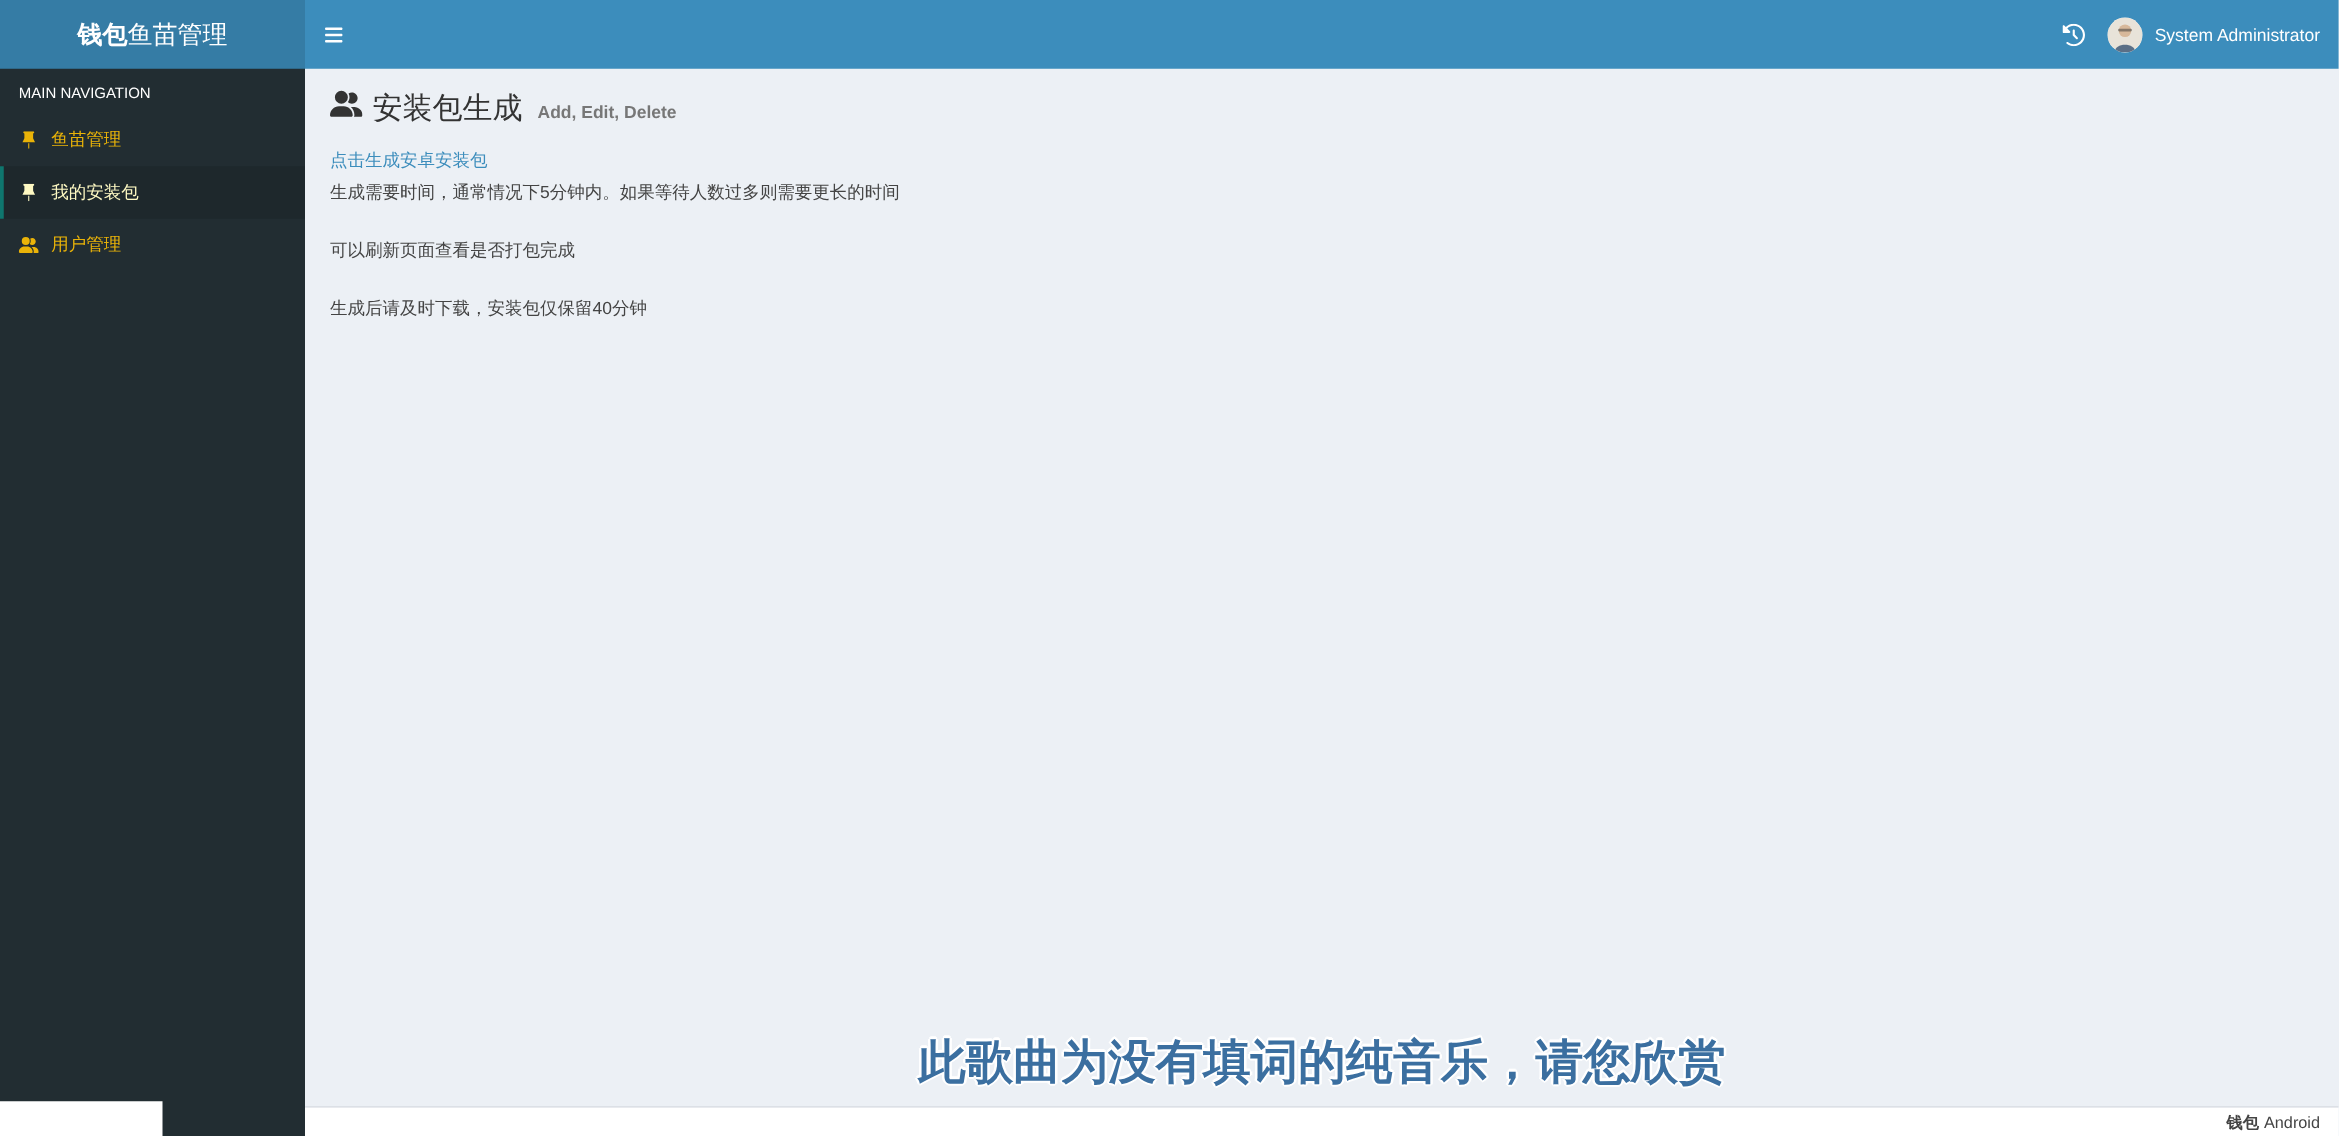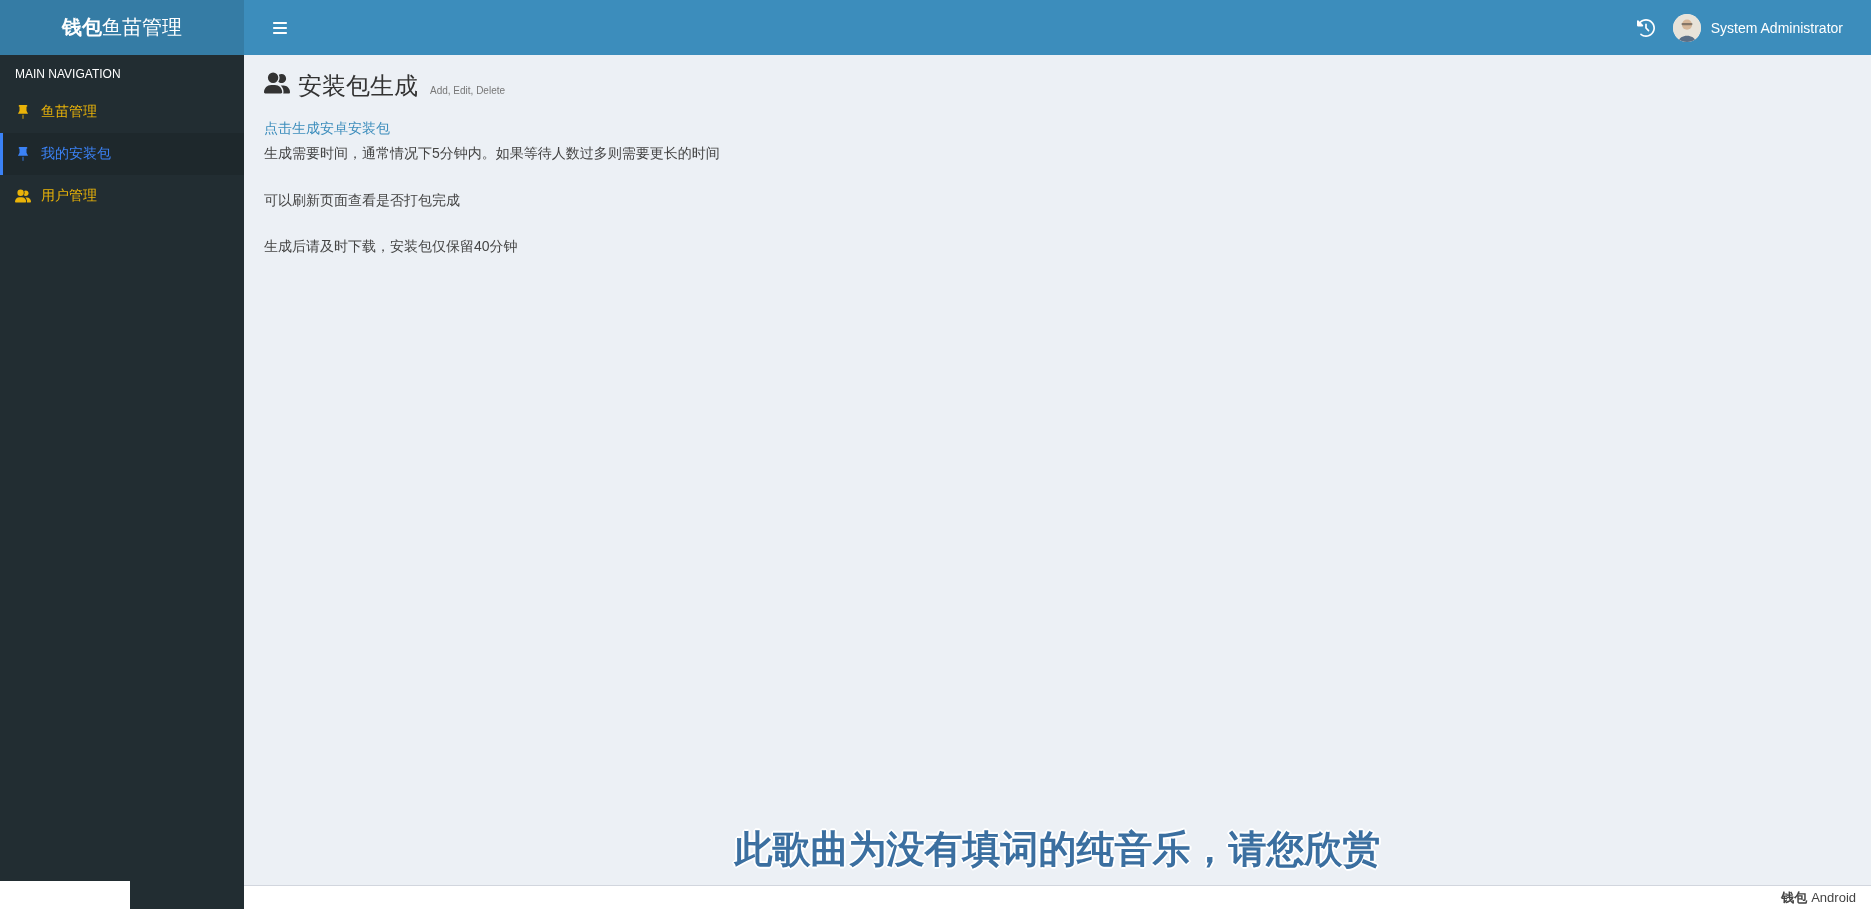--- a/index.html
+++ b/index.html
@@ -34,36 +34,36 @@
   .nav-item {
     display: flex;
     align-items: center;
     padding: 12px 15px;
     color: #eab308;
     cursor: pointer;
     gap: 10px;
   }
   .nav-item.active {
     background: #1e282c;
-    color: #3b82f6;
-    border-left: 3px solid #3b82f6;
+    color: #fef9c3;
+    border-left: 3px solid #0f766e;
     padding-left: 12px;
   }
   .nav-icon { width: 16px; display: inline-flex; justify-content: center; }
 
   
   .main { flex: 1; display: flex; flex-direction: column; min-width: 0; }
 
   .topbar {
     background: #3c8dbc;
     height: 55px;
     color: #fff;
     display: flex;
     align-items: center;
-    padding: 0 28px;
+    padding: 0 15px;
     justify-content: space-between;
   }
   .topbar-left, .topbar-right { display: flex; align-items: center; gap: 18px; }
   .hamburger { cursor: pointer; display: inline-flex; }
   .history-icon { cursor: pointer; display: inline-flex; }
   .user-block { display: flex; align-items: center; gap: 10px; cursor: pointer; }
   .avatar {
     width: 28px; height: 28px; border-radius: 50%;
     background: #eee;
     display: inline-flex; align-items: center; justify-content: center;
@@ -72,21 +72,21 @@
 
   .content {
     flex: 1;
     padding: 15px 20px;
     overflow: auto;
     color: #333;
     position: relative;
   }
   .page-header { display: flex; align-items: baseline; gap: 12px; margin-bottom: 10px; }
   .page-title { font-size: 24px; display: flex; align-items: center; gap: 8px; color: #333; font-weight: 500;}
-  .page-subtitle { color: #777; font-size: 10px; }
+  .page-subtitle { color: #777; font-size: 14px; font-weight: bold; }
 
   .gen-link { color: #3c8dbc; cursor: pointer; display: inline-block; margin-top: 8px; }
   .info-line { color: #444; margin-top: 4px; line-height: 1.6; }
   .info-block { margin-top: 28px; color:#444; }
 
   .lyric-overlay {
     position: absolute;
     left: 50%;
     bottom: 10px;
     transform: translateX(-50%);

